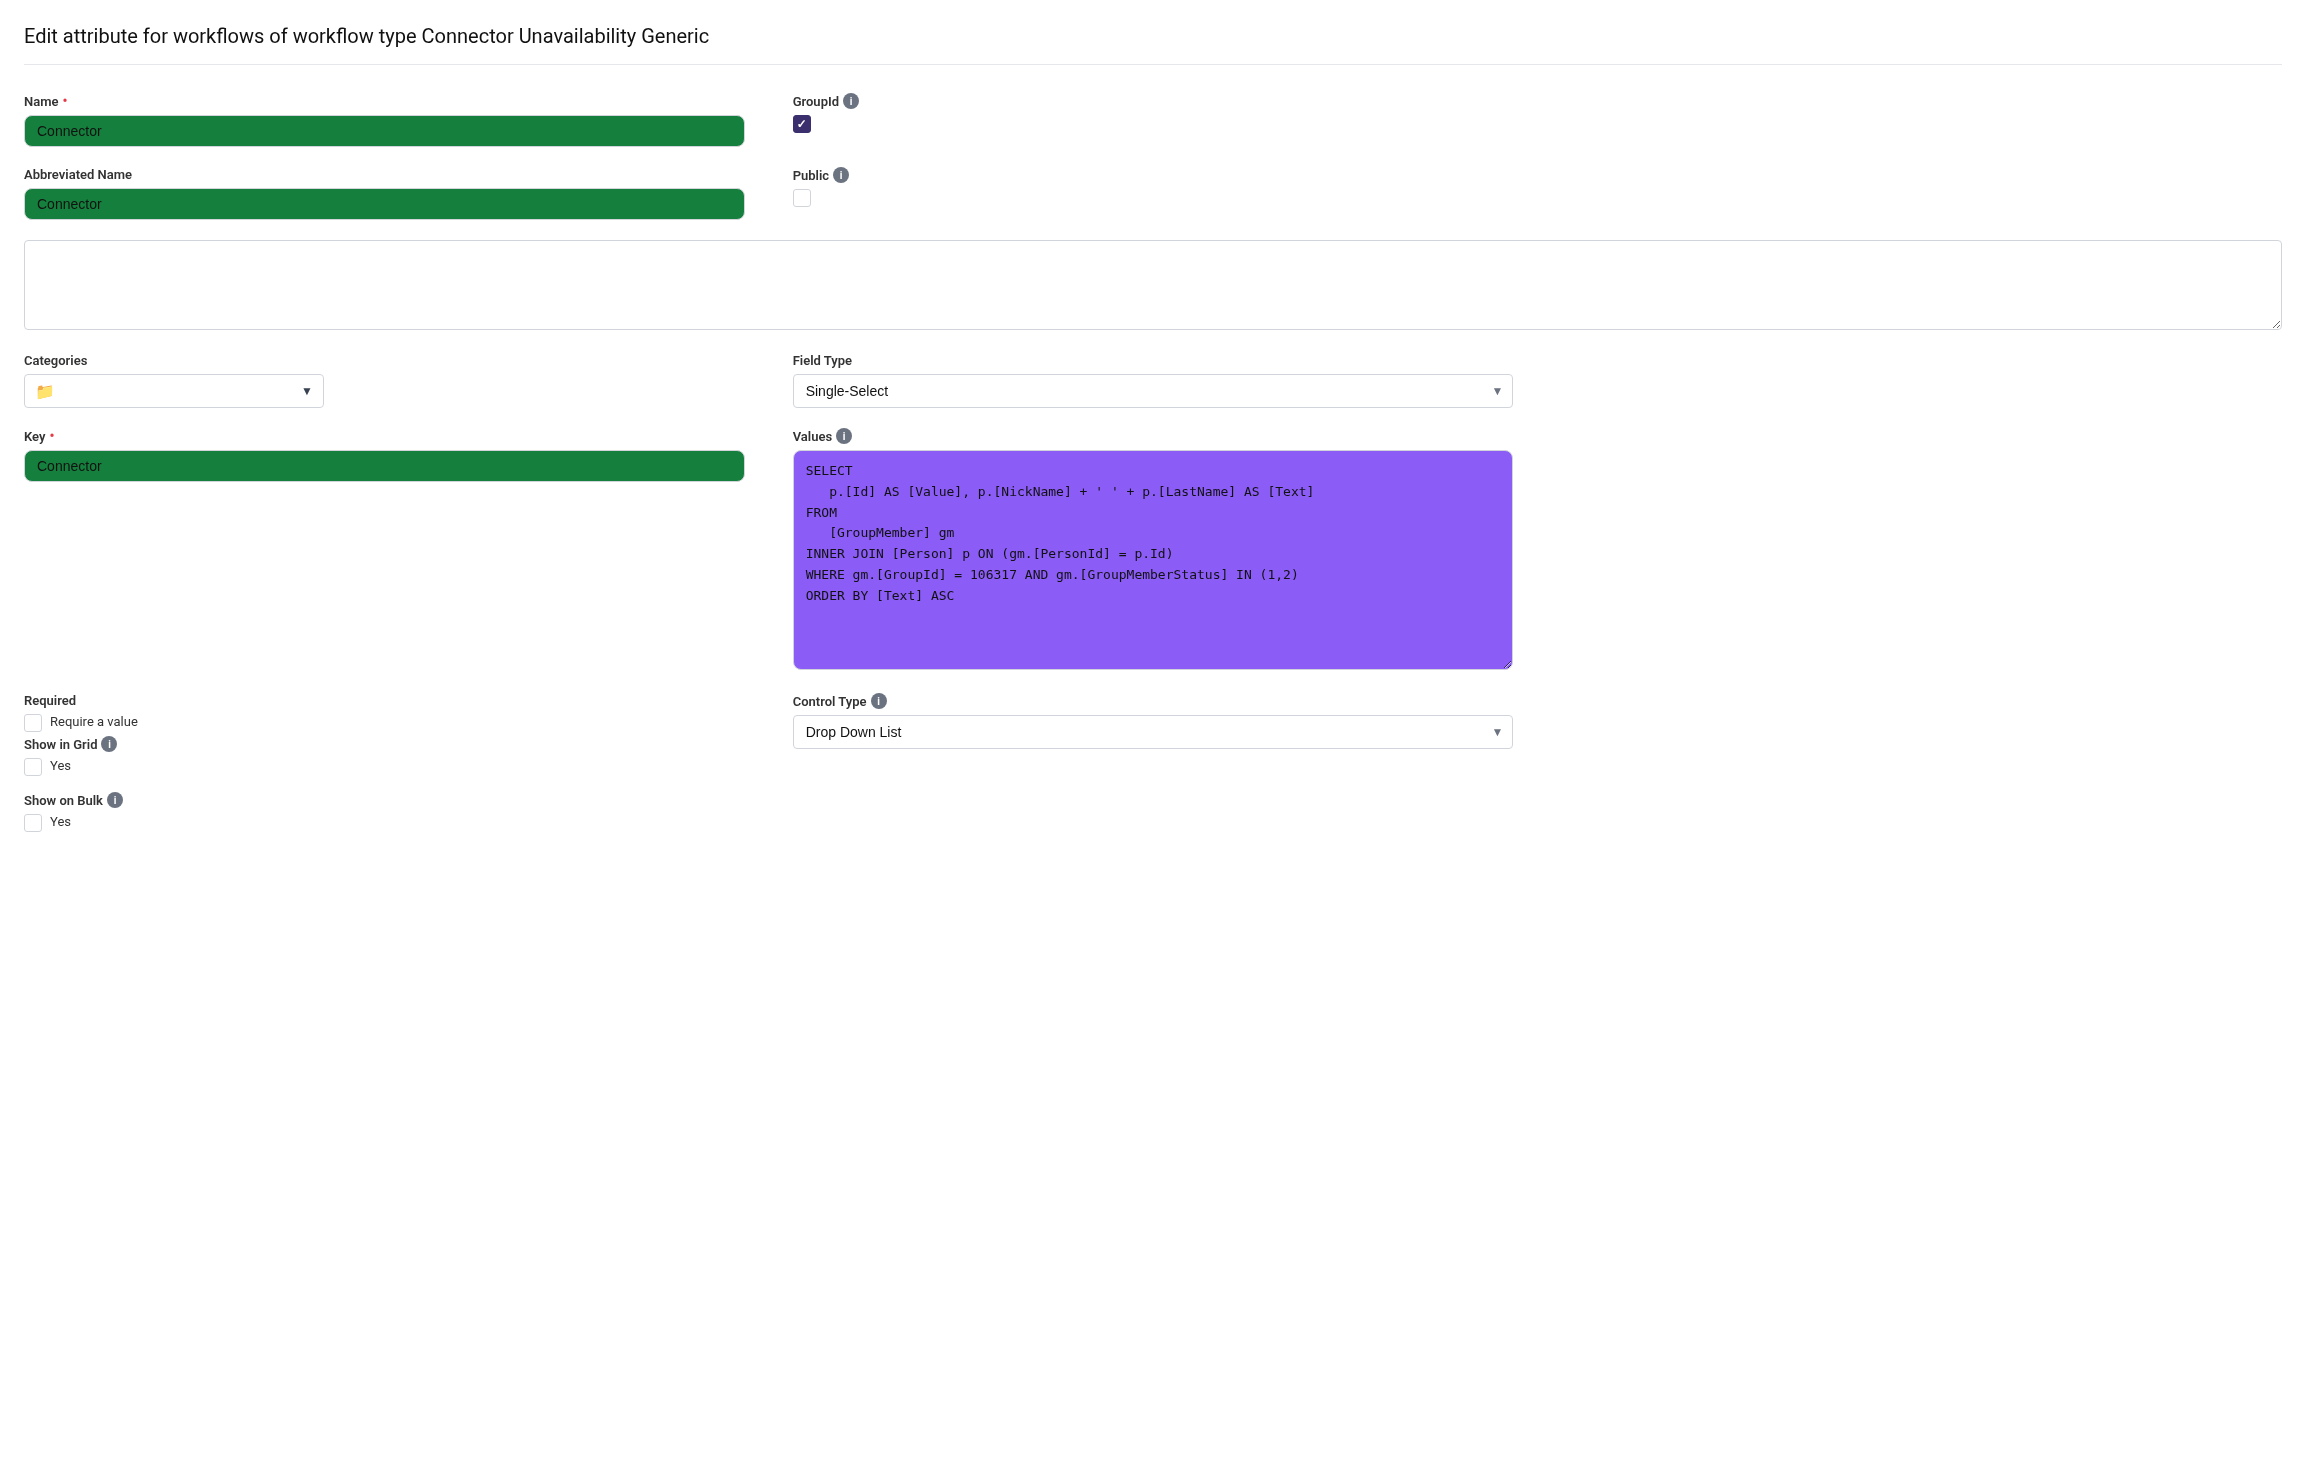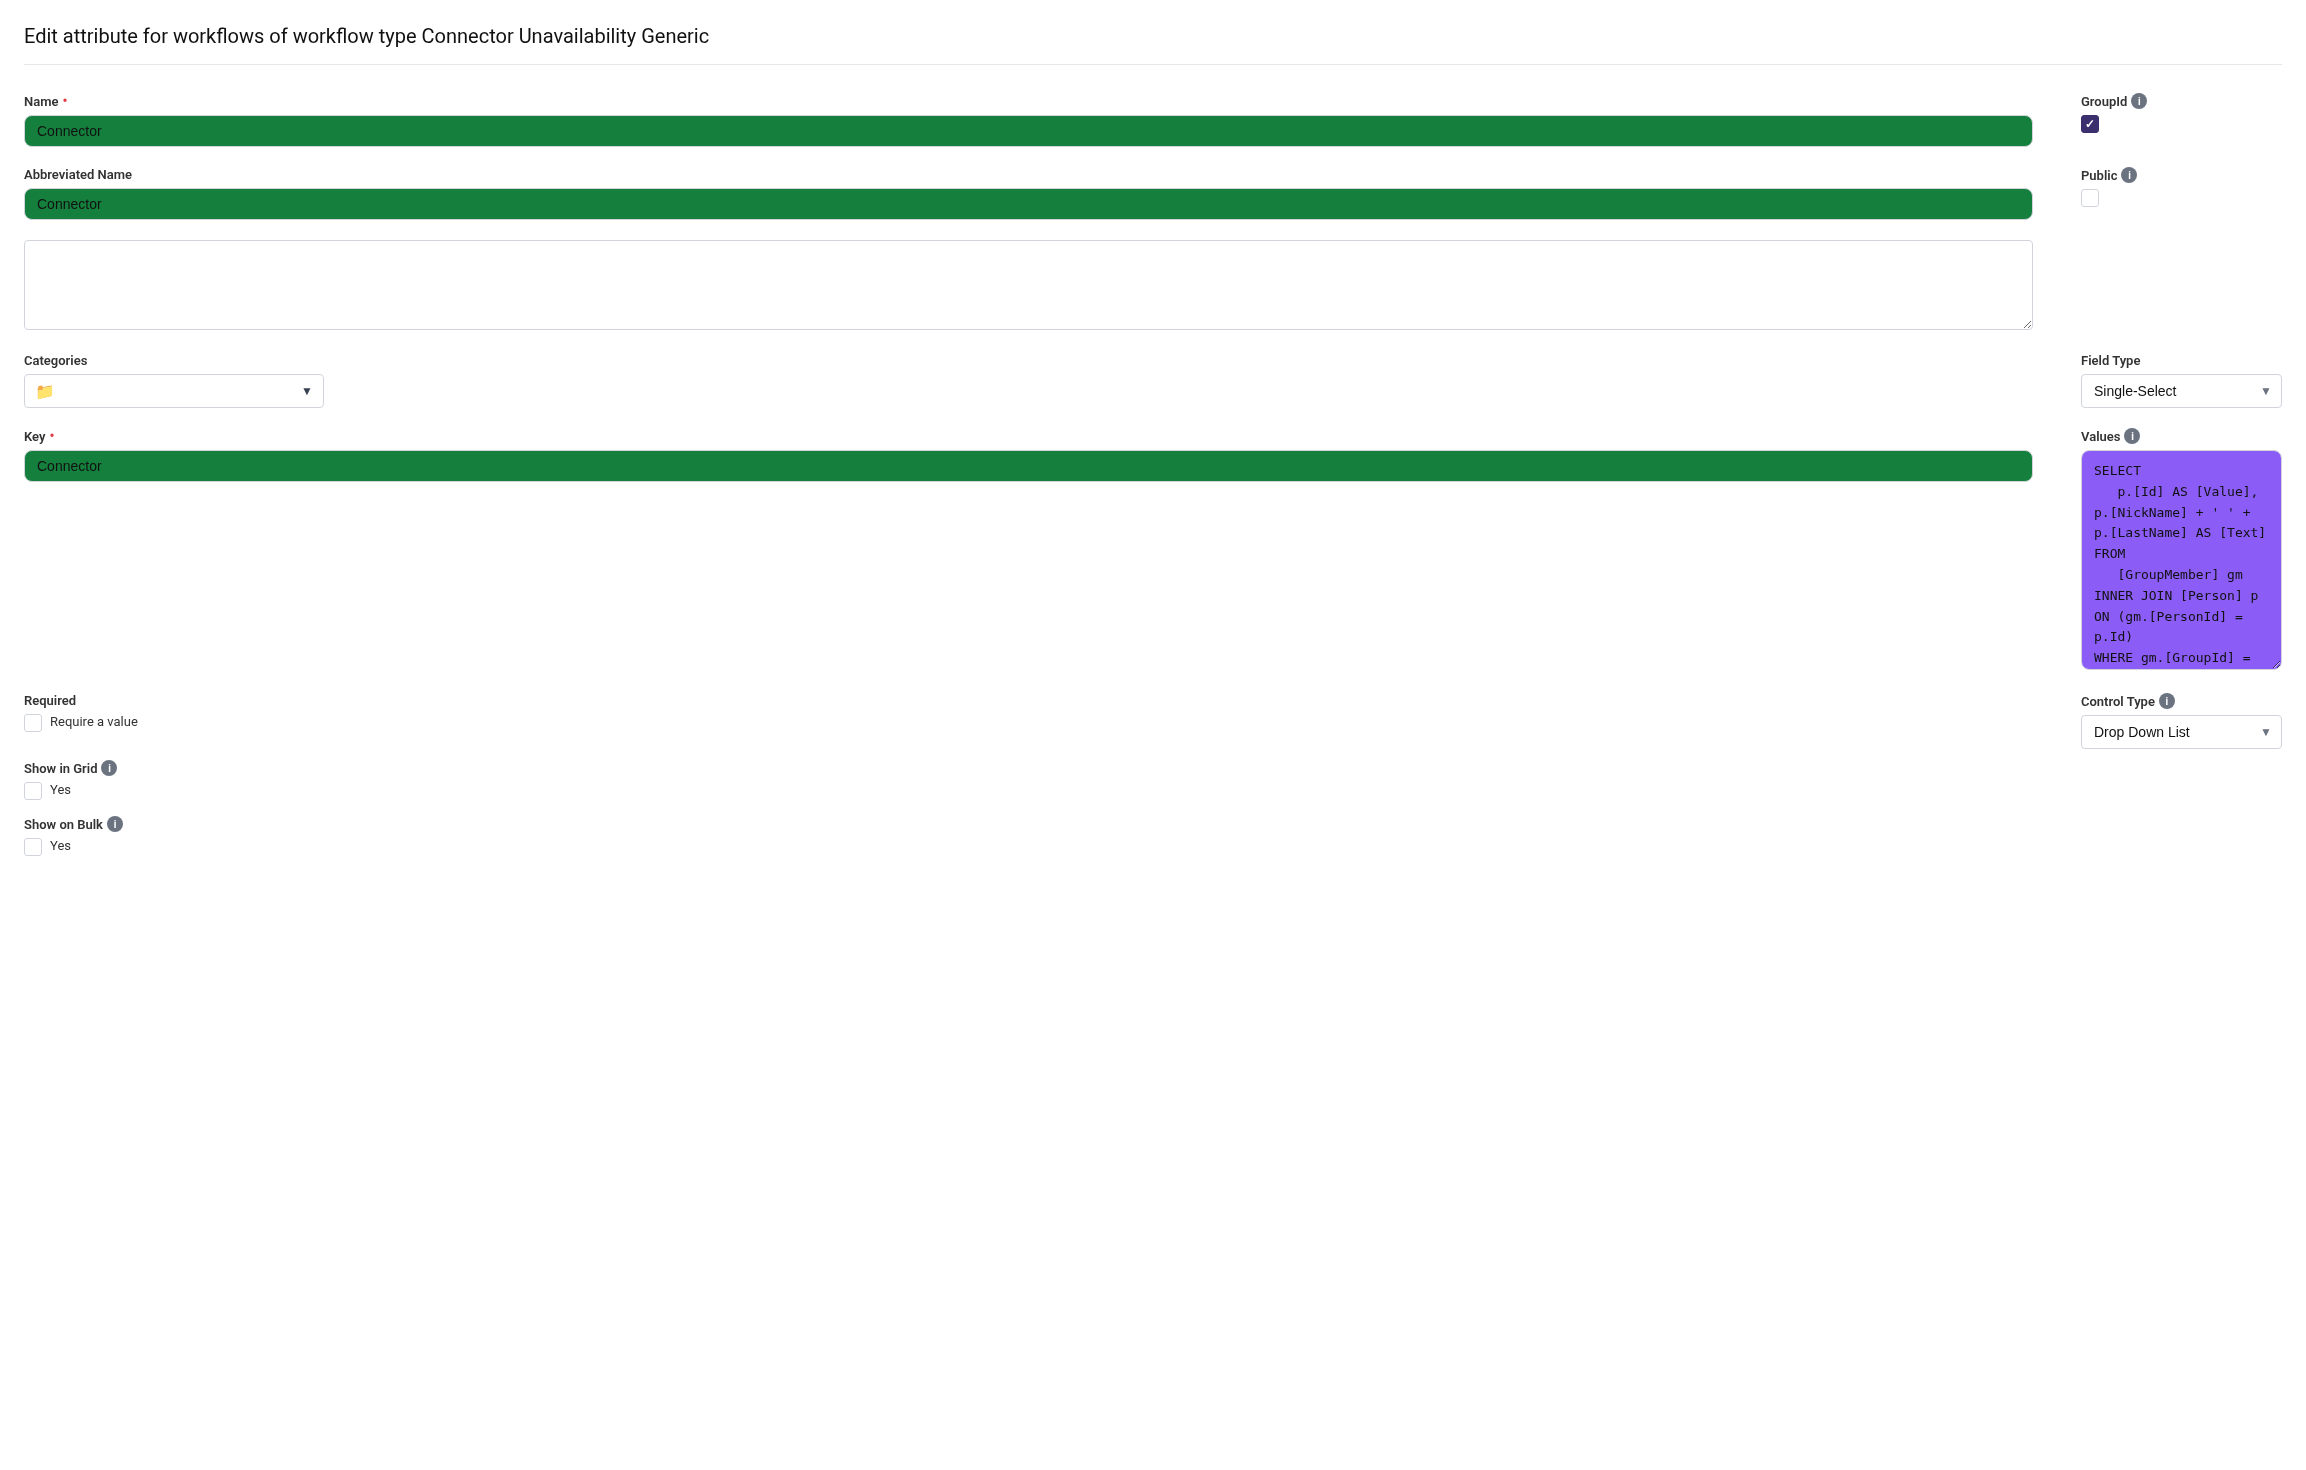--- a/index.html
+++ b/index.html
@@ -20,21 +20,21 @@
       font-size: 20px;
       font-weight: 400;
       color: #111;
       margin-bottom: 28px;
       padding-bottom: 16px;
       border-bottom: 1px solid #e5e7eb;
     }
 
     .form-layout {
       display: grid;
-      grid-template-columns: 1fr;
+      grid-template-columns: 1fr 1fr 1fr;
       gap: 0 48px;
     }
 
     .form-group {
       margin-bottom: 20px;
     }
 
     .form-group.full-width {
       grid-column: 1 / -1;
     }
@@ -313,21 +313,21 @@
    p.[Id] AS [Value], p.[NickName] + ' ' + p.[LastName] AS [Text]
 FROM
    [GroupMember] gm
 INNER JOIN [Person] p ON (gm.[PersonId] = p.Id)
 WHERE gm.[GroupId] = 106317 AND gm.[GroupMemberStatus] IN (1,2)
 ORDER BY [Text] ASC</textarea>
   </div>
 
   <div class="form-group left-column">
 
-    <div style="margin-bottom: 28px;">
+    <div style="margin-bottom: 4px;">
       <div class="form-label">
         <span>Required</span>
       </div>
       <div class="checkbox-group">
         <input type="checkbox" class="checkbox-input" style="">
         <span class="checkbox-label">Require a value</span>
       </div>
     </div>
 
     <div style="display: flex; gap: 48px; margin-bottom: 16px;">

